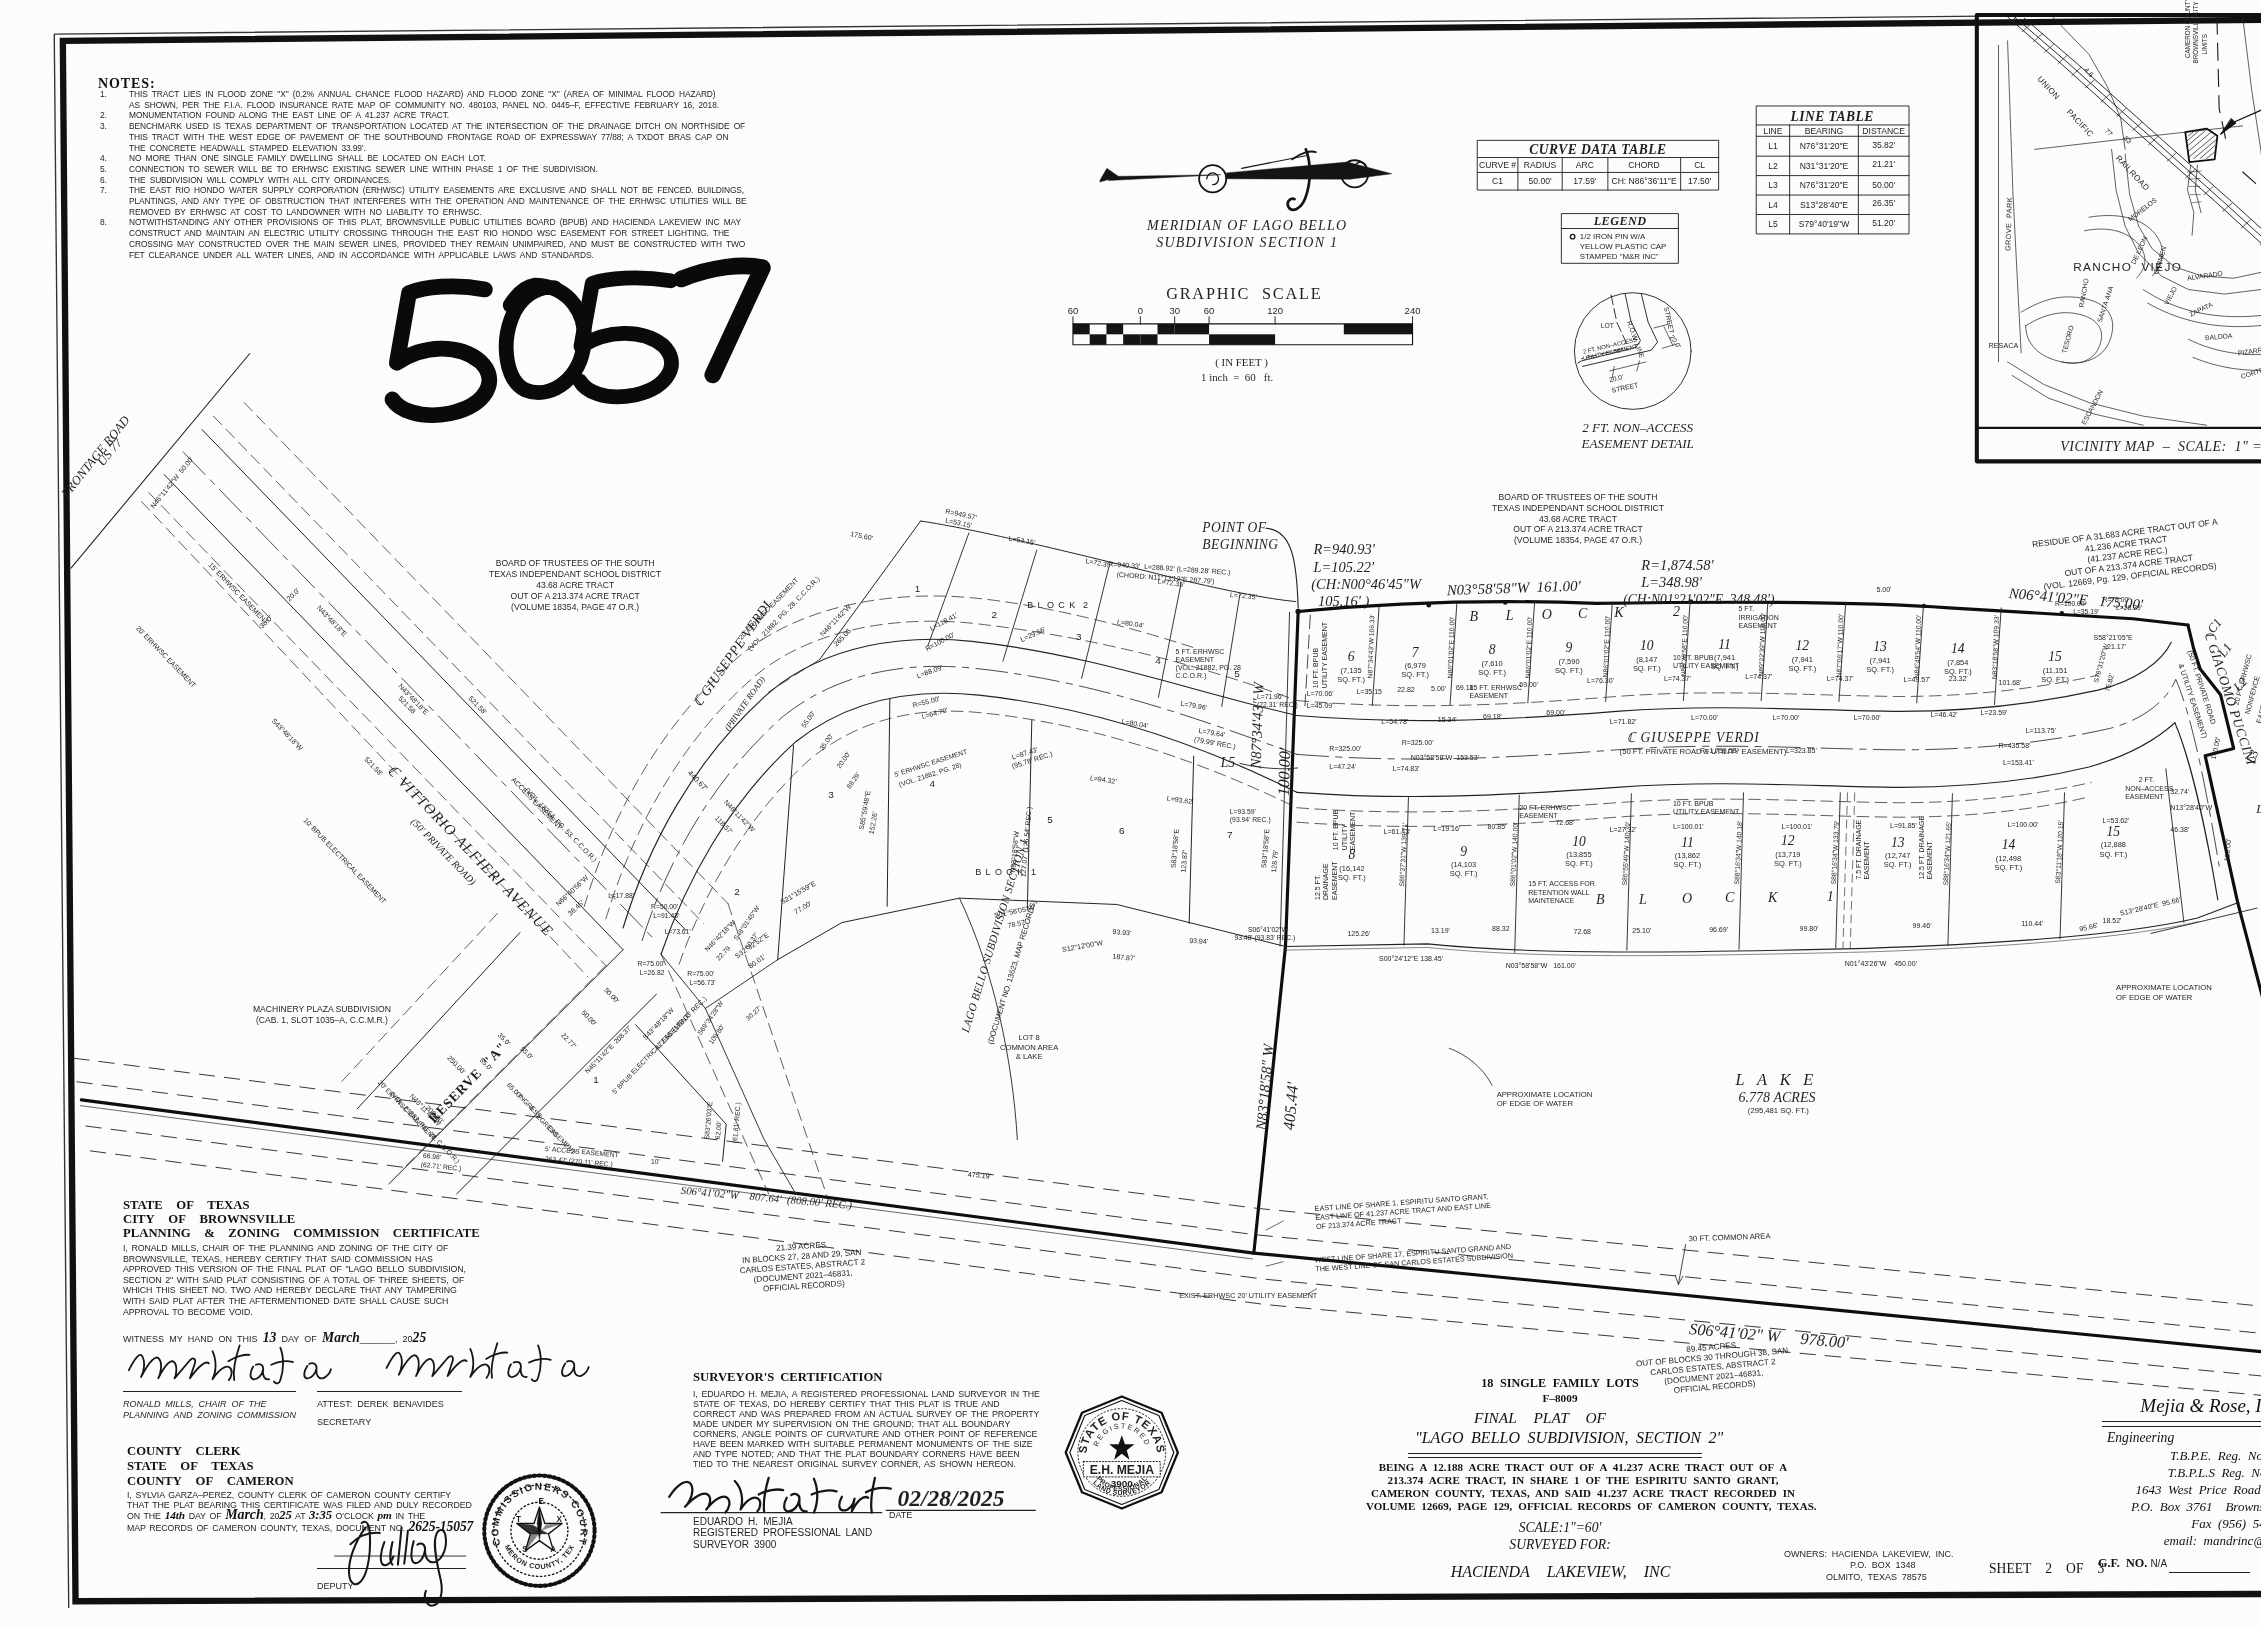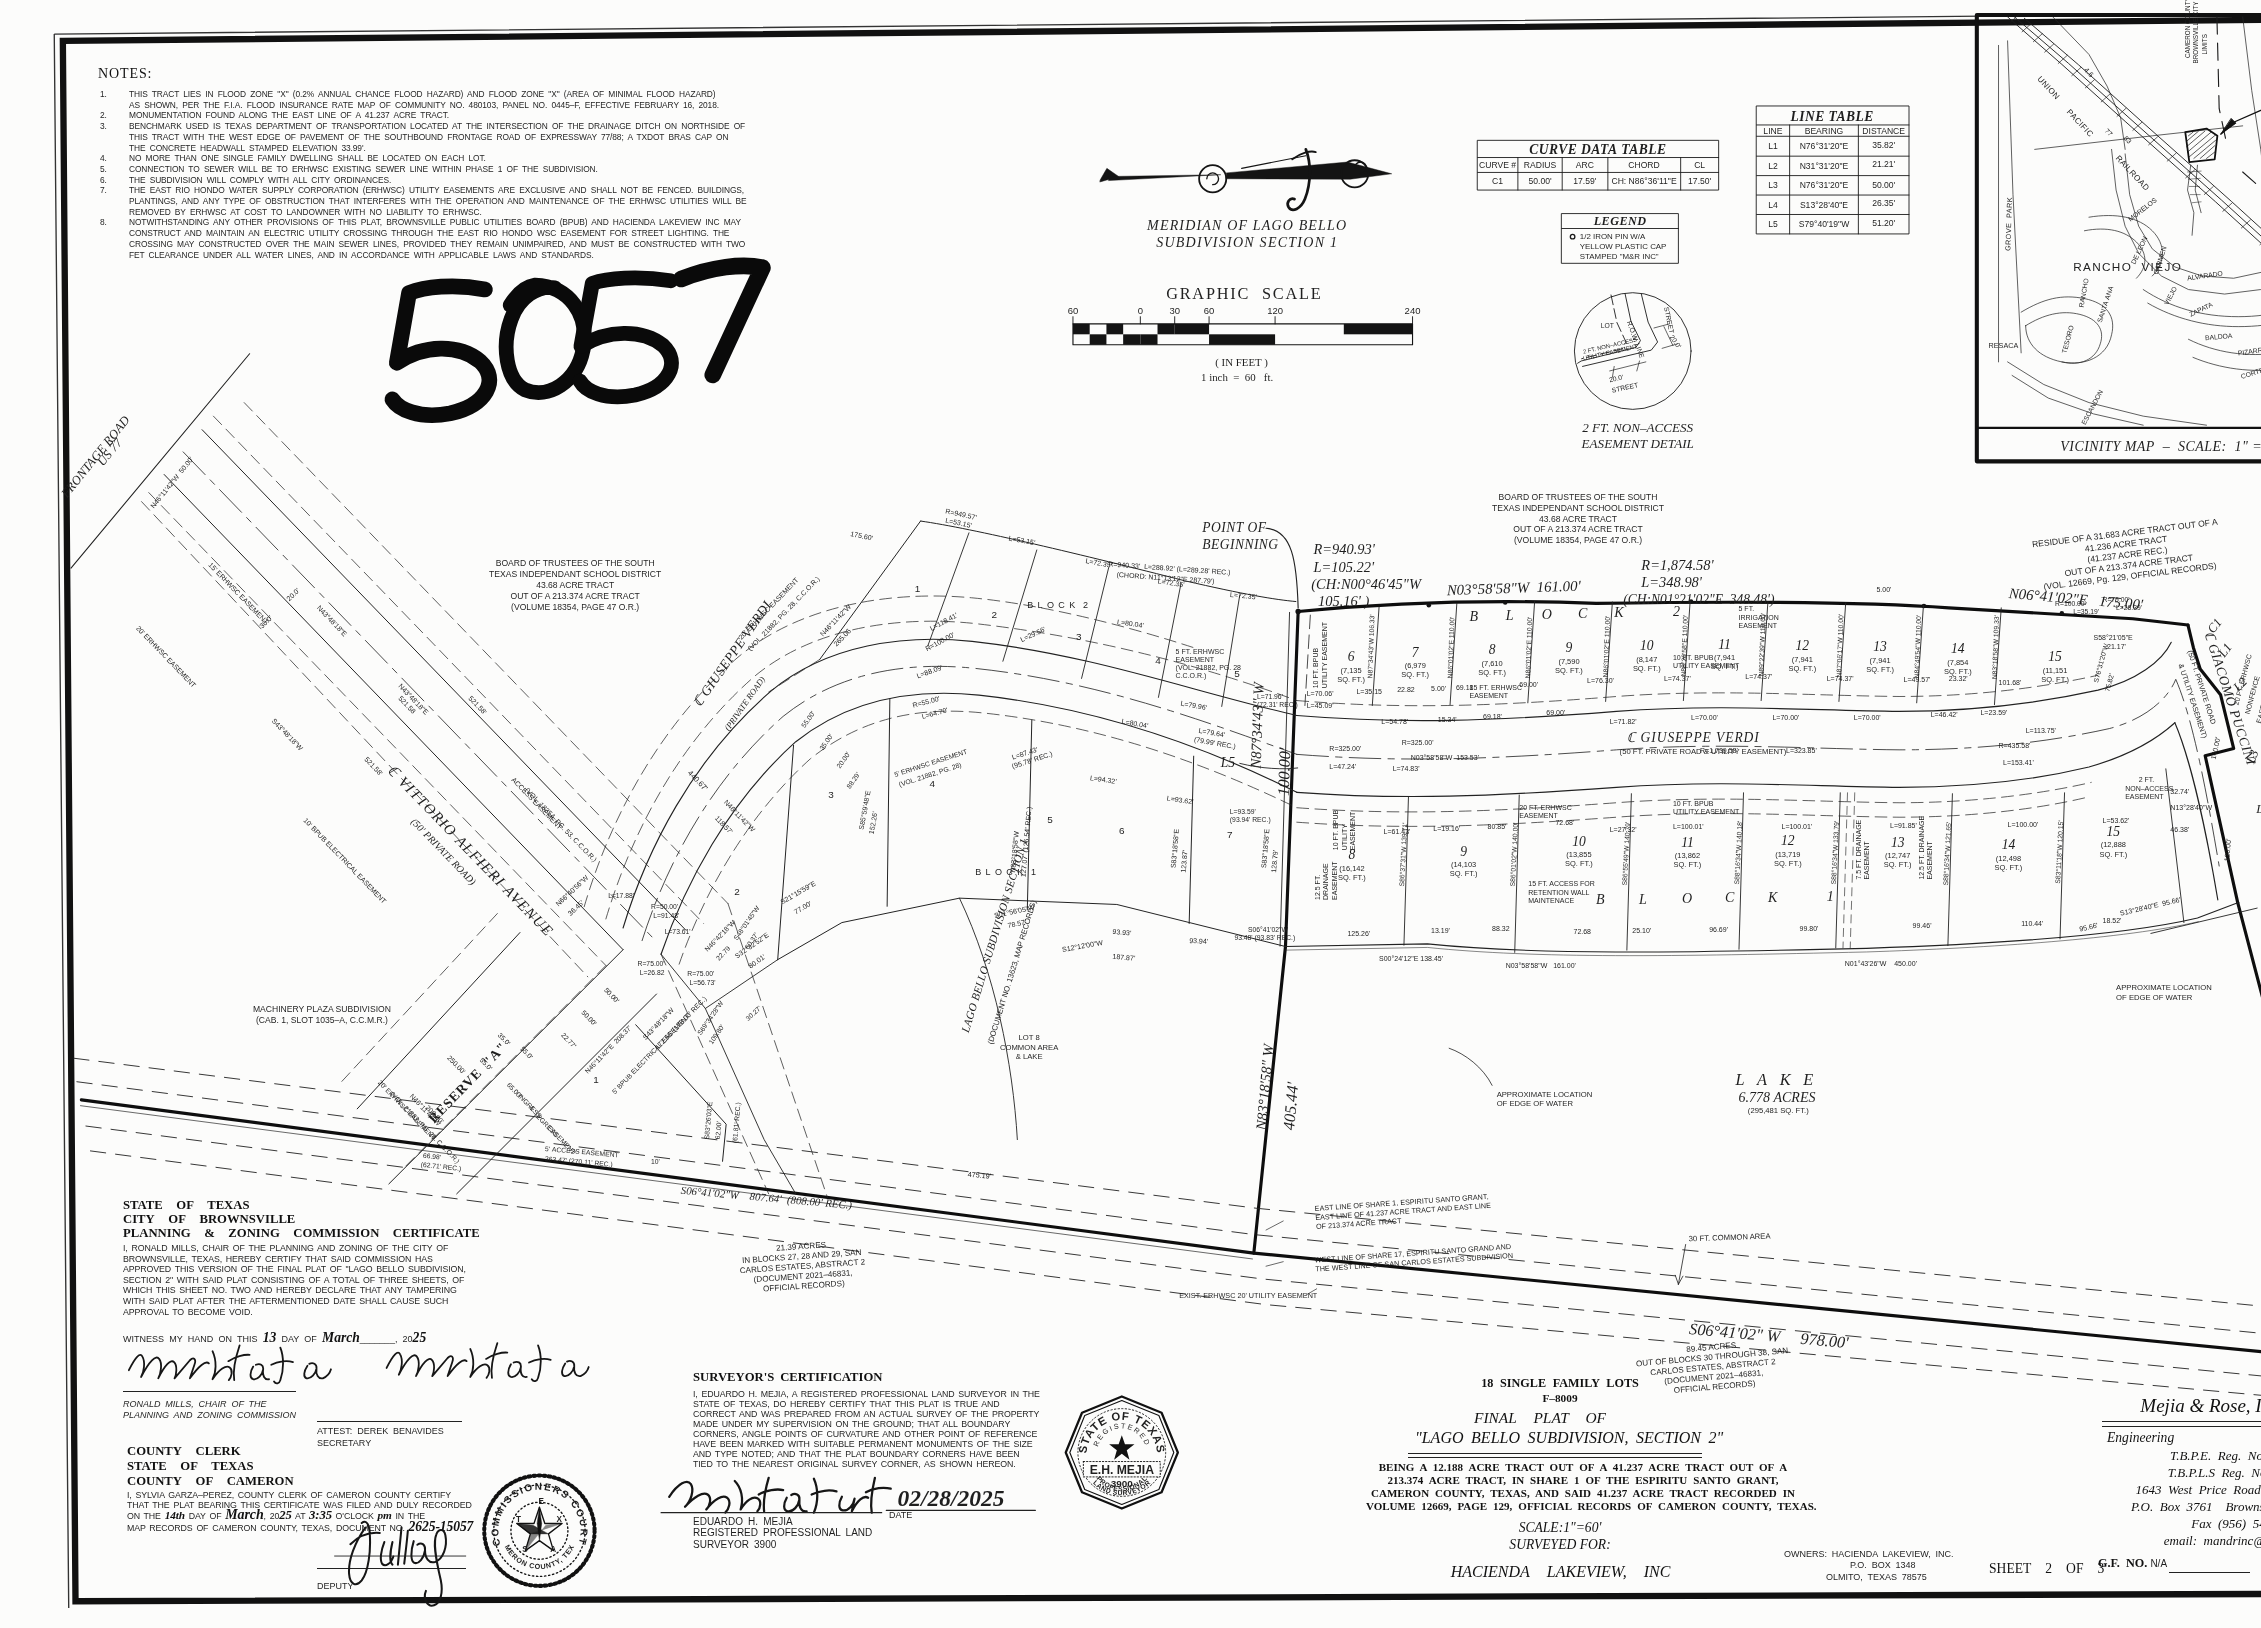--- a/index.html
+++ b/index.html
@@ -9,40 +9,40 @@
 svg text{fill:#1f1f1f;}
 </style></head>
 <body>
 <div id="page">
 
 <svg class="abs" style="left:0;top:0;" width="2443" height="1629" viewBox="0 0 5403 3602" fill="none">
 <path d="M120,75 L5392,26 M120,75 L152,3556" stroke="#333" stroke-width="3"></path>
 <path d="M139,90 L5377,40 L5302,3524 L167,3541 Z" stroke="#111" stroke-width="14"></path>
 </svg>
 
-<div class="abs ser" style="left:98px;top:66px;font-size:14px;font-weight:normal;letter-spacing:0.9px;">NOTES:</div>
+<div class="abs ser" style="left:98px;top:76px;font-size:14px;font-weight:bold;letter-spacing:0.9px;">NOTES:</div>
 <div class="abs cad" style="left:100px;top:89px;width:678px;font-size:8.4px;line-height:10.7px;letter-spacing:-0.1px;word-spacing:2px;white-space:nowrap;">
 <div style="position:relative;padding-left:29px;"><span style="position:absolute;left:0;">1.</span>THIS TRACT LIES IN FLOOD ZONE "X" (0.2% ANNUAL CHANCE FLOOD HAZARD) AND FLOOD ZONE "X" (AREA OF MINIMAL FLOOD HAZARD)<br>AS SHOWN, PER THE F.I.A. FLOOD INSURANCE RATE MAP OF COMMUNITY NO. 480103, PANEL NO. 0445–F, EFFECTIVE FEBRUARY 16, 2018.</div>
 <div style="position:relative;padding-left:29px;"><span style="position:absolute;left:0;">2.</span>MONUMENTATION FOUND ALONG THE EAST LINE OF A 41.237 ACRE TRACT.</div>
 <div style="position:relative;padding-left:29px;"><span style="position:absolute;left:0;">3.</span>BENCHMARK USED IS TEXAS DEPARTMENT OF TRANSPORTATION LOCATED AT THE INTERSECTION OF THE DRAINAGE DITCH ON NORTHSIDE OF<br>THIS TRACT WITH THE WEST EDGE OF PAVEMENT OF THE SOUTHBOUND FRONTAGE ROAD OF EXPRESSWAY 77/88; A TXDOT BRAS CAP ON<br>THE CONCRETE HEADWALL STAMPED ELEVATION 33.99'.</div>
 <div style="position:relative;padding-left:29px;"><span style="position:absolute;left:0;">4.</span>NO MORE THAN ONE SINGLE FAMILY DWELLING SHALL BE LOCATED ON EACH LOT.</div>
 <div style="position:relative;padding-left:29px;"><span style="position:absolute;left:0;">5.</span>CONNECTION TO SEWER WILL BE TO ERHWSC EXISTING SEWER LINE WITHIN PHASE 1 OF THE SUBDIVISION.</div>
 <div style="position:relative;padding-left:29px;"><span style="position:absolute;left:0;">6.</span>THE SUBDIVISION WILL COMPLY WITH ALL CITY ORDINANCES.</div>
 <div style="position:relative;padding-left:29px;"><span style="position:absolute;left:0;">7.</span>THE EAST RIO HONDO WATER SUPPLY CORPORATION (ERHWSC) UTILITY EASEMENTS ARE EXCLUSIVE AND SHALL NOT BE FENCED. BUILDINGS,<br>PLANTINGS, AND ANY TYPE OF OBSTRUCTION THAT INTERFERES WITH THE OPERATION AND MAINTENANCE OF THE ERHWSC UTILITIES WILL BE<br>REMOVED BY ERHWSC AT COST TO LANDOWNER WITH NO LIABILITY TO ERHWSC.</div>
 <div style="position:relative;padding-left:29px;"><span style="position:absolute;left:0;">8.</span>NOTWITHSTANDING ANY OTHER PROVISIONS OF THIS PLAT, BROWNSVILLE PUBLIC UTILITIES BOARD (BPUB) AND HACIENDA LAKEVIEW INC MAY<br>CONSTRUCT AND MAINTAIN AN ELECTRIC UTILITY CROSSING THROUGH THE EAST RIO HONDO WSC EASEMENT FOR STREET LIGHTING. THE<br>CROSSING MAY CONSTRUCTED OVER THE MAIN SEWER LINES, PROVIDED THEY REMAIN UNIMPAIRED, AND MUST BE CONSTRUCTED WITH TWO<br>FET CLEARANCE UNDER ALL WATER LINES, AND IN ACCORDANCE WITH APPLICABLE LAWS AND STANDARDS.</div>
 </div>
 
 <div class="abs ser" style="left:123px;top:1198px;font-size:12.7px;font-weight:bold;line-height:14px;word-spacing:3.6px;">STATE&nbsp; OF&nbsp; TEXAS<br>CITY&nbsp; OF&nbsp; BROWNSVILLE<br>PLANNING&nbsp; &amp;&nbsp; ZONING&nbsp; COMMISSION&nbsp; CERTIFICATE</div>
 
 <div class="abs cad" style="left:123px;top:1243px;font-size:8.8px;line-height:10.6px;letter-spacing:-0.1px;word-spacing:1.4px;white-space:nowrap;">I, RONALD MILLS, CHAIR OF THE PLANNING AND ZONING OF THE CITY OF<br>BROWNSVILLE, TEXAS, HEREBY CERTIFY THAT SAID COMMISSION HAS<br>APPROVED THIS VERSION OF THE FINAL PLAT OF "LAGO BELLO SUBDIVISION,<br>SECTION 2" WITH SAID PLAT CONSISTING OF A TOTAL OF THREE SHEETS, OF<br>WHICH THIS SHEET NO. TWO AND HEREBY DECLARE THAT ANY TAMPERING<br>WITH SAID PLAT AFTER THE AFTERMENTIONED DATE SHALL CAUSE SUCH<br>APPROVAL TO BECOME VOID.</div>
 
 <div class="abs cad" style="left:123px;top:1330px;font-size:9px;word-spacing:2.7px;">WITNESS MY HAND ON THIS <span class="ser" style="font-style:italic;font-weight:bold;font-size:13.6px;">13</span> DAY OF <span class="ser" style="font-style:italic;font-weight:bold;font-size:13.6px;">March</span>_______, 20<span class="ser" style="font-style:italic;font-weight:bold;font-size:13.6px;">25</span></div>
 
 <div class="abs cad" style="left:123px;top:1391px;font-size:9px;line-height:11.3px;word-spacing:2.3px;border-top:0.9px solid #222;padding-top:7px;font-style:italic;">RONALD MILLS, CHAIR OF THE<br>PLANNING AND ZONING COMMISSION</div>
-<div class="abs cad" style="left:317px;top:1421px;font-size:9px;line-height:12px;word-spacing:2.3px;border-top:0.9px solid #222;padding-top:2.7px;width:145px;">ATTEST: DEREK BENAVIDES<br>SECRETARY</div>
+<div class="abs cad" style="left:317px;top:1391px;font-size:9px;line-height:18px;word-spacing:2.3px;border-top:0.9px solid #222;padding-top:2.7px;width:145px;">ATTEST: DEREK BENAVIDES<br>SECRETARY</div>
 
 <div class="abs ser" style="left:127px;top:1444px;font-size:12.7px;font-weight:bold;line-height:15px;word-spacing:3.6px;">COUNTY&nbsp; CLERK<br>STATE&nbsp; OF&nbsp; TEXAS<br>COUNTY&nbsp; OF&nbsp; CAMERON</div>
 
 <div class="abs cad" style="left:127px;top:1491px;font-size:8.8px;line-height:9.7px;letter-spacing:-0.1px;word-spacing:1.4px;white-space:nowrap;">I, SYLVIA GARZA–PEREZ, COUNTY CLERK OF CAMERON COUNTY CERTIFY<br>THAT THE PLAT BEARING THIS CERTIFICATE WAS FILED AND DULY RECORDED<br>ON THE <span class="ser" style="font-style:italic;font-weight:bold;font-size:11.3px;">14th</span> DAY OF <span class="ser" style="font-style:italic;font-weight:bold;font-size:14px;">March</span>, 20<span class="ser" style="font-style:italic;font-weight:bold;font-size:12.7px;">25</span> AT <span class="ser" style="font-style:italic;font-weight:bold;font-size:12.7px;">3:35</span> O'CLOCK <span class="ser" style="font-style:italic;font-weight:bold;font-size:11.3px;">pm</span> IN THE<br>MAP RECORDS OF CAMERON COUNTY, TEXAS, DOCUMENT NO. <span class="ser" style="font-style:italic;font-weight:bold;font-size:13.6px;">2625-15057</span></div>
 
 <div class="abs cad" style="left:317px;top:1568px;font-size:9px;border-top:0.9px solid #222;width:149px;padding-top:12px;">DEPUTY</div>
 
 <div class="abs ser" style="left:693px;top:1370px;font-size:12.7px;font-weight:bold;word-spacing:2.7px;">SURVEYOR'S CERTIFICATION</div>
 
 <div class="abs cad" style="left:693px;top:1389px;font-size:8.8px;line-height:10px;letter-spacing:-0.1px;word-spacing:1.4px;white-space:nowrap;">I, EDUARDO H. MEJIA, A REGISTERED PROFESSIONAL LAND SURVEYOR IN THE<br>STATE OF TEXAS, DO HEREBY CERTIFY THAT THIS PLAT IS TRUE AND<br>CORRECT AND WAS PREPARED FROM AN ACTUAL SURVEY OF THE PROPERTY<br>MADE UNDER MY SUPERVISION ON THE GROUND; THAT ALL BOUNDARY<br>CORNERS, ANGLE POINTS OF CURVATURE AND OTHER POINT OF REFERENCE<br>HAVE BEEN MARKED WITH SUITABLE PERMANENT MONUMENTS OF THE SIZE<br>AND TYPE NOTED; AND THAT THE PLAT BOUNDARY CORNERS HAVE BEEN<br>TIED TO THE NEAREST ORIGINAL SURVEY CORNER, AS SHOWN HEREON.</div>

